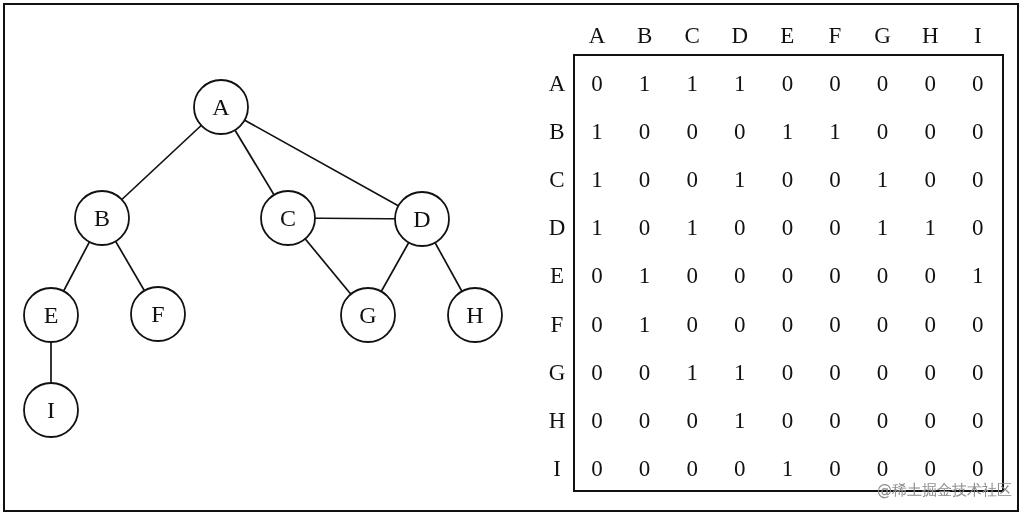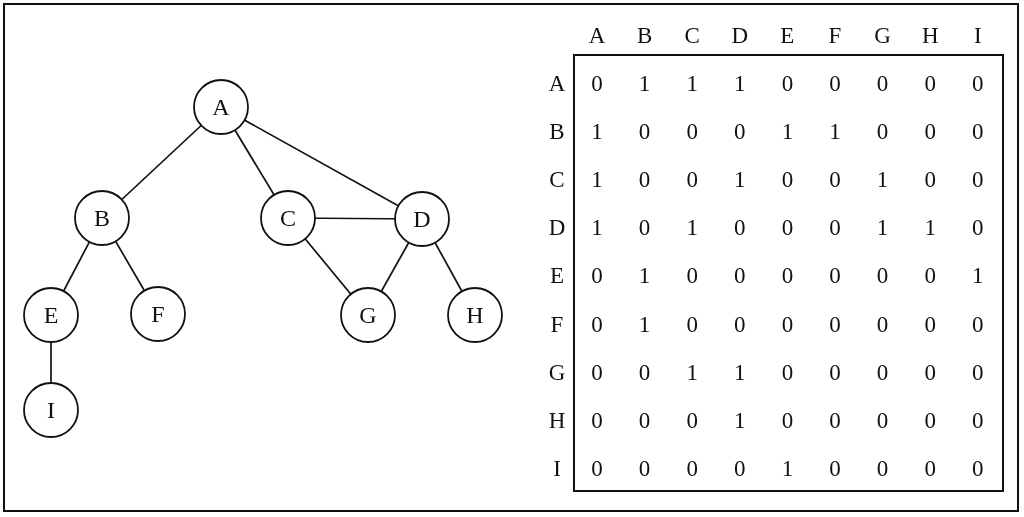--- a/index.html
+++ b/index.html
@@ -224,13 +224,14 @@
       <span class="mcell" style="left: 644.6px; top: 467.8px;">0</span>
       <span class="mcell" style="left: 692.2px; top: 467.8px;">0</span>
       <span class="mcell" style="left: 739.8px; top: 467.8px;">0</span>
       <span class="mcell" style="left: 787.4px; top: 467.8px;">1</span>
       <span class="mcell" style="left: 835px; top: 467.8px;">0</span>
       <span class="mcell" style="left: 882.6px; top: 467.8px;">0</span>
       <span class="mcell" style="left: 930.2px; top: 467.8px;">0</span>
       <span class="mcell" style="left: 977.8px; top: 467.8px;">0</span>
     </div>
 
+  <div class="wm-community">@稀土掘金技术社区</div>
 </div>
 
 </body></html>

